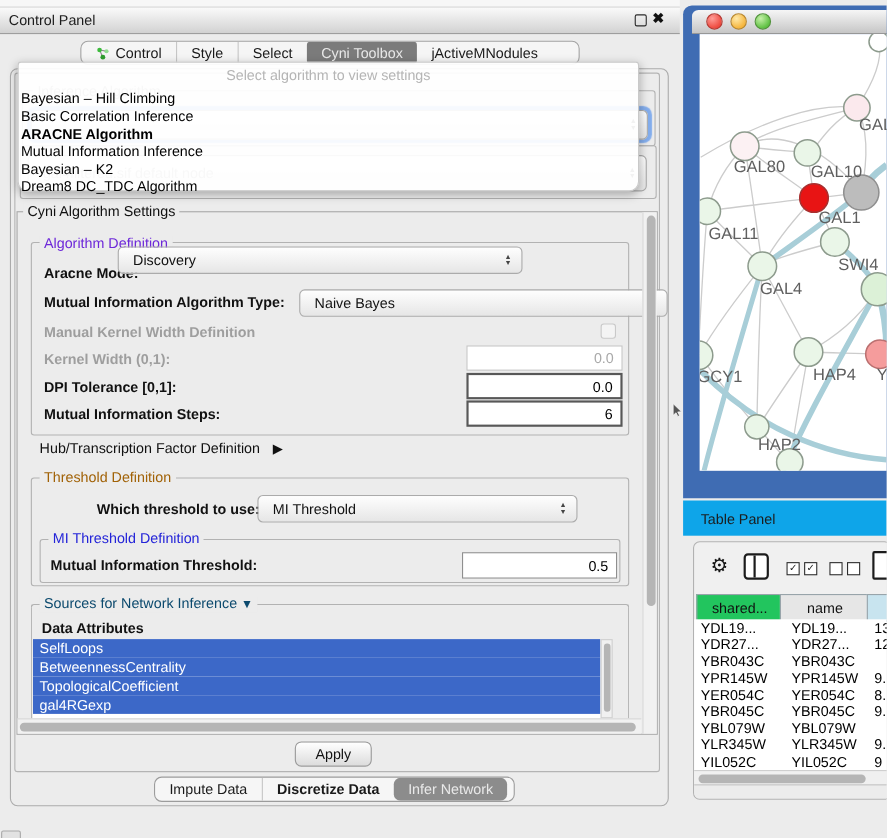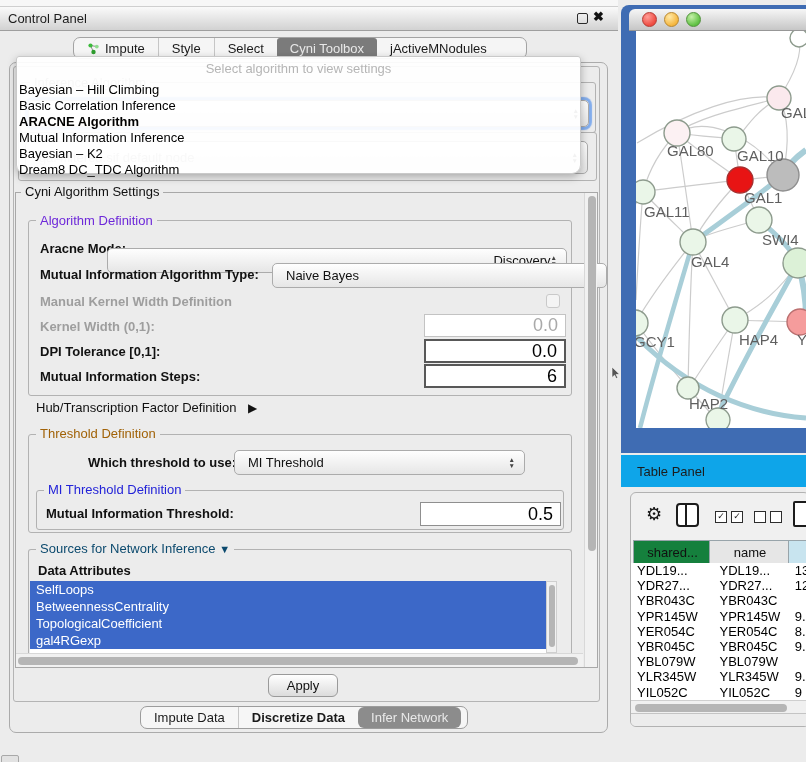--- a/index.html
+++ b/index.html
@@ -39,21 +39,21 @@
   #popup{left:16px;top:56px;width:565px;height:118px;background:rgba(255,255,255,0.93);
     border:1px solid #c9c9c9;border-radius:3px 3px 9px 9px;box-shadow:0 3px 9px rgba(0,0,0,0.28);z-index:40;}
   #popup-placeholder{width:100%;text-align:center;margin-top:4px;font-size:13px;color:#b5b5b5;}
   .algo-item{font-size:13px;color:#000;line-height:16px;padding-left:2px;white-space:nowrap;}
   .algo-item.b{font-weight:bold;}
   
   #settings{left:15px;top:192px;width:583px;height:476px;border:1px solid #a8a8a8;background:#ececec;overflow:hidden;}
   .blab{font-size:13px;font-weight:bold;color:#111;}
   .glab{font-size:13px;font-weight:bold;color:#9e9e9e;}
   .plain{font-size:13px;color:#111;}
-  .field{background:#fff;font-size:18px;display:flex;align-items:center;justify-content:flex-end;padding-right:7px;}
+  .field{background:#fff;font-size:13px;display:flex;align-items:center;justify-content:flex-end;padding-right:7px;}
   .fdark{border:2px solid #585858;color:#000;}
   .fdis{border:1px solid #c3c3c3;color:#a9a9a9;}
   .fnorm{border:1px solid #8f8f8f;color:#000;}
   #chk{left:546px;top:294px;width:14px;height:14px;border:1px solid #c9c9c9;border-radius:3px;background:#f4f4f4;}
   .vsb-track{background:#f1f1f1;border-left:1px solid #d8d8d8;}
   .sb-thumb{background:#b5b5b5;border-radius:4px;}
   #attr-list{left:30px;top:581px;width:516px;height:72px;background:#fff;overflow:hidden;}
   .attr-item{height:17px;line-height:17px;font-size:13px;color:#fff;padding-left:6px;}
   #apply{left:268px;top:674px;width:70px;height:23px;border:1px solid #9a9a9a;border-radius:6px;
     background:linear-gradient(#ffffff,#dcdcdc);font-size:13px;color:#111;display:flex;align-items:center;justify-content:center;}
@@ -93,21 +93,21 @@
 
 <div class="abs" id="tabbar">
   <div class="tab">
     <svg width="13" height="13" viewBox="0 0 13 13">
       <line x1="3.5" y1="3.5" x2="9.5" y2="4.5" stroke="#8a8a8a" stroke-width="1"></line>
       <line x1="3.5" y1="3.5" x2="6.5" y2="10" stroke="#8a8a8a" stroke-width="1"></line>
       <circle cx="3.5" cy="3.5" r="2.1" fill="#3cba3c"></circle>
       <circle cx="9.8" cy="4.6" r="1.9" fill="#8fdc8f"></circle>
       <circle cx="6.5" cy="10" r="2.2" fill="#2f9e2f"></circle>
     </svg>
-    <span>Impute</span>
+    <span>Control</span>
   </div>
   <div class="tab">
       <span>Style</span>
     </div>
   <div class="tab">
       <span>Select</span>
     </div>
   <div class="tab sel">
       <span>Cyni Toolbox</span>
     </div>
@@ -149,21 +149,21 @@
     </div>
 </div>
 
 <div class="abs" id="settings"></div>
 <div class="legend abs" style="left:21px;top:185px;color:#111;">Cyni Algorithm Settings</div>
 
 <div class="abs groupbox" style="left:28px;top:220px;width:544px;height:176px;"></div>
 <div class="legend abs" style="left:36px;top:214px;color:#6d28d9;">Algorithm Definition</div>
 
 <div class="abs blab" style="left:40px;top:241px;">Aracne Mode:</div>
-<div class="abs maccombo" style="left:107px;top:248px;width:460px;height:25px;text-align:right;">
+<div class="abs maccombo" style="left:107px;top:224px;width:368px;height:25px;">
   <span class="val">Discovery</span>
   <span class="stepper">
       <span>▲</span>
       <span>▼</span>
     </span>
 </div>
 
 <div class="abs blab" style="left:40px;top:267px;">Mutual Information Algorithm Type:</div>
 <div class="abs maccombo" style="left:272px;top:263px;width:335px;height:25px;">
   <span class="val">Naive Bayes</span>
@@ -342,21 +342,21 @@
   <div style="position:absolute;left:84px;top:18px;display:flex;gap:4px;">
     <div class="boxicon chkglyph" style="width:10px;height:10px;text-align:center;">✓</div>
     <div class="boxicon chkglyph" style="width:10px;height:10px;text-align:center;">✓</div>
   </div>
   <div style="position:absolute;left:123px;top:18px;display:flex;gap:4px;">
     <div class="boxicon" style="width:10px;height:10px;"></div>
     <div class="boxicon" style="width:10px;height:10px;"></div>
   </div>
   <div style="position:absolute;left:162px;top:8px;width:16px;height:22px;border:2px solid #1c1c1c;border-radius:2px;background:#fff;"></div>
 
-  <div class="tbhead" style="position:absolute;left:2px;top:47px;width:77px;background:#15803d;">
+  <div class="tbhead" style="position:absolute;left:2px;top:47px;width:77px;background:#22c55e;">
       <span>shared...</span>
     </div>
   <div class="tbhead" style="position:absolute;left:78px;top:47px;width:80px;background:#e6e6e6;">
       <span>name</span>
     </div>
   <div class="tbhead" style="position:absolute;left:157px;top:47px;width:26px;background:#c8e4ef;">
       <span></span>
     </div>
 
   <div id="trows" style="position:absolute;left:0;top:70px;width:180px;height:137px;background:#fff;overflow:hidden;">

